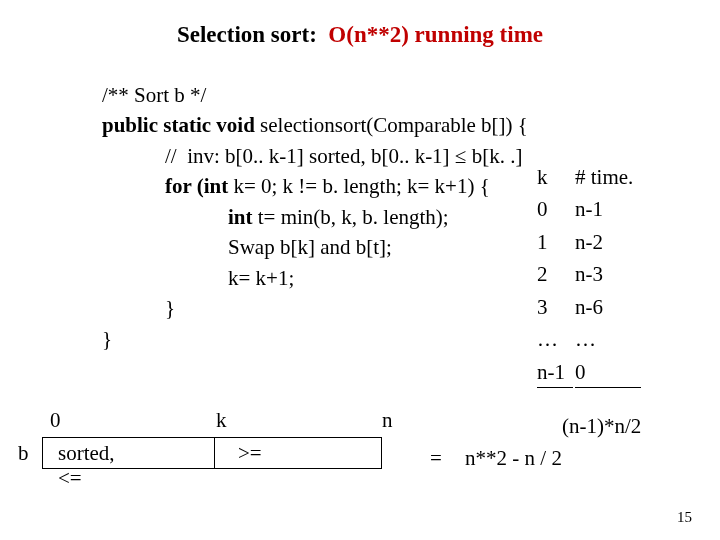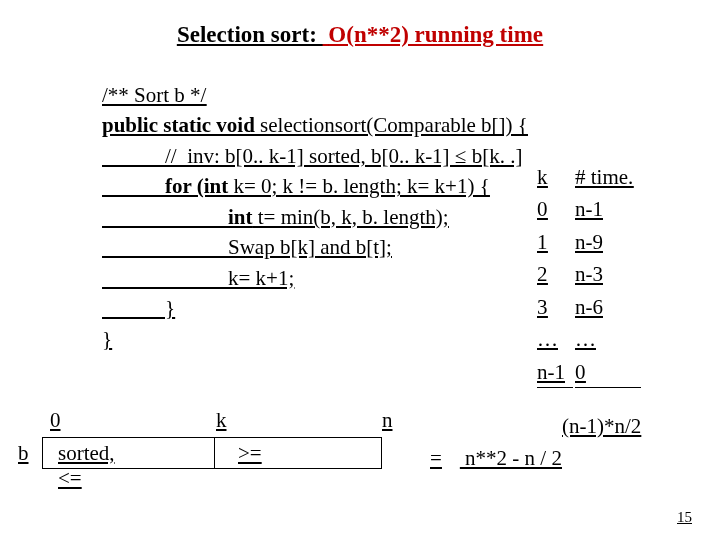--- a/index.html
+++ b/index.html
@@ -1,15 +1,15 @@
 <!DOCTYPE html>
 <html><head>
 <meta charset="utf-8">
 <style>
-  * { box-sizing: border-box; text-decoration: underline; }
+  * { box-sizing: border-box; }
   body {
     margin: 0;
     padding: 0;
     width: 720px;
     height: 540px;
     background: #fff;
     font-family: "Times New Roman", Times, serif;
     font-size: 21px;
     color: #000;
     position: relative;
@@ -110,21 +110,21 @@
       <tr>
     <td>k</td>
     <td># time.</td>
   </tr>
   <tr>
         <td>0</td>
         <td>n-1</td>
       </tr>
   <tr>
         <td>1</td>
-        <td>n-9</td>
+        <td>n-2</td>
       </tr>
   <tr>
         <td>2</td>
         <td>n-3</td>
       </tr>
   <tr>
         <td>3</td>
         <td>n-6</td>
       </tr>
   <tr>

